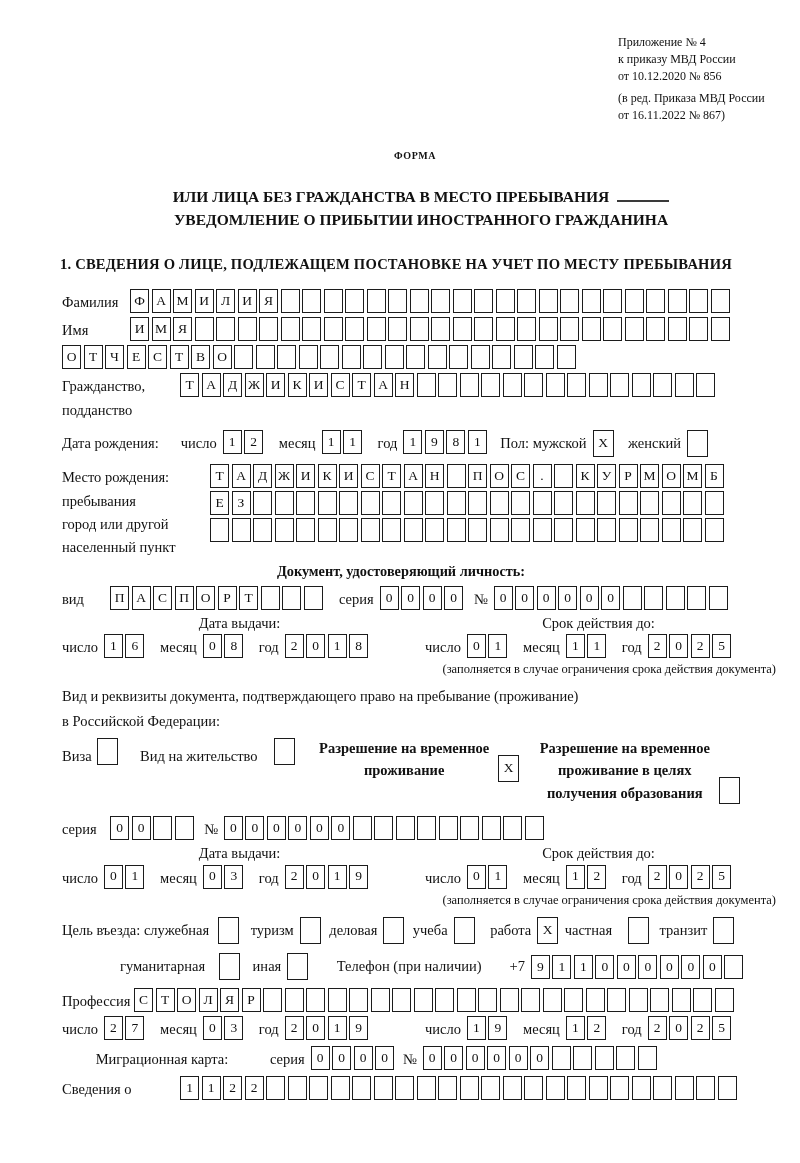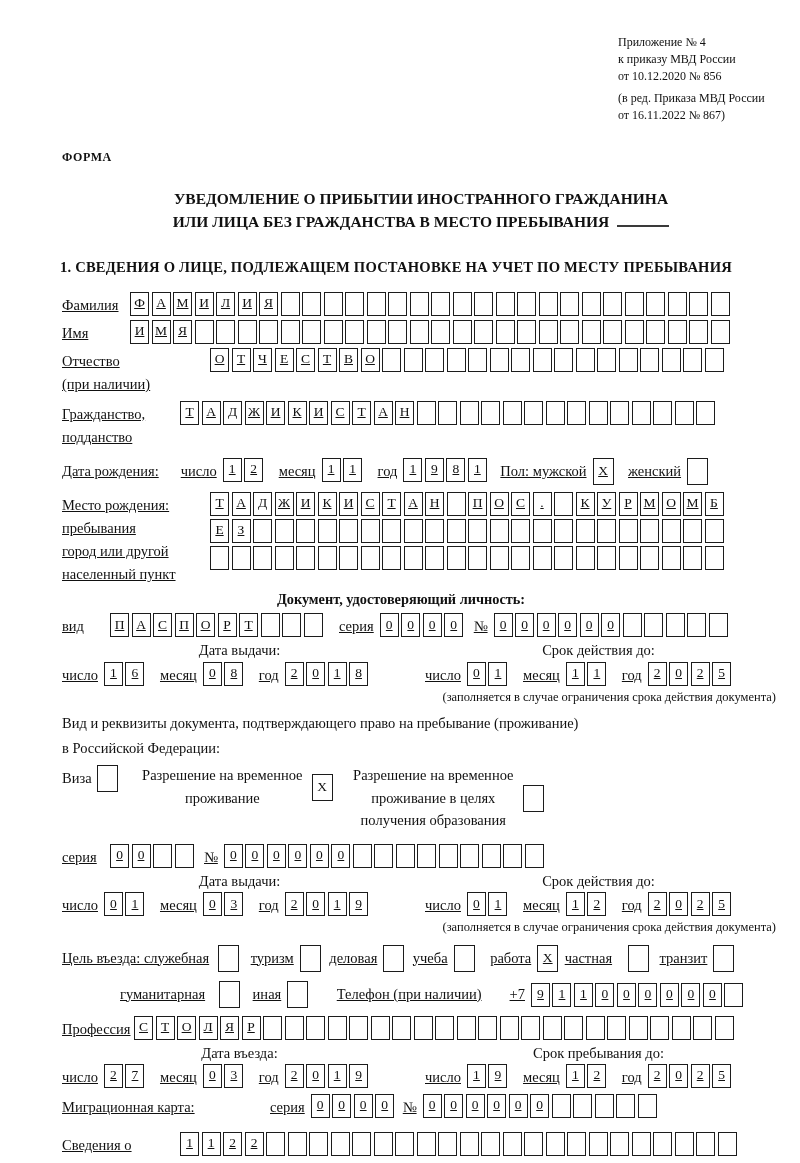--- a/index.html
+++ b/index.html
@@ -5,29 +5,29 @@
   html,body{margin:0;padding:0;}
   body{
     width:800px;height:1163px;overflow:hidden;background:#fff;color:#111;
     font-family:"Liberation Serif","DejaVu Serif",serif;
   }
   .page{padding:34px 20px 0 62px;font-size:14.5px;line-height:1.25;}
 
   
   .apx{margin-left:556px;font-size:12px;line-height:1.42;}
   .apx .rev{margin-top:5px;}
-  .forma{font-weight:bold;text-align:left;margin:26px 12px 0 0;font-size:12px;letter-spacing:.6px;}
+  .forma{font-weight:bold;text-align:center;margin:26px 12px 0 0;font-size:10px;letter-spacing:.6px;}
 
   
   .title{text-align:center;font-weight:bold;font-size:15.5px;line-height:1.5;margin-top:22px;}
   .blankline{display:inline-block;width:52px;border-bottom:2px solid #3a3a3a;height:13px;margin-left:8px;}
   .sec{font-weight:bold;font-size:14.6px;margin:24px 0 16px -2px;letter-spacing:.2px;white-space:nowrap;}
 
   
-  .frow{display:flex;align-items:flex-start;margin-bottom:4px;flex-wrap:nowrap;text-decoration:underline;}
+  .frow{display:flex;align-items:flex-start;margin-bottom:4px;flex-wrap:nowrap;}
   .lbl{flex:0 0 auto;padding-top:4px;}
   .w68{width:68px;}  .w48{width:48px;} .w72{width:72px;}
   .w118{width:118px;} .w148{width:148px;} .w200{width:200px;}
   .twoline{line-height:1.62;padding-top:2px;}
   .cells{display:flex;flex-wrap:nowrap;flex:0 0 auto;}
   .cell{
     display:inline-flex;align-items:center;justify-content:center;
     width:17px;height:22px;border:1.7px solid #1c1c1c;margin-right:2.5px;
     font-size:13.5px;flex:0 0 auto;background:#fff;
   }
@@ -40,22 +40,22 @@
   .colR{flex:1;display:flex;align-items:flex-start;padding-left:8px;}
   .colHead{display:flex;margin-bottom:2px;align-items:flex-end;}
   .colHead .hL{width:355px;text-align:center;}
   .colHead .hR{flex:1;text-align:center;}
   .note{font-size:12.5px;text-align:right;margin:2px 4px 9px 0;}
 
   .dochead{text-align:center;font-weight:bold;font-size:14.3px;margin:3px 40px 5px 0;}
   .introline{margin-bottom:7px;}
 
   .opts{display:flex;align-items:flex-start;margin:2px 0 10px 0;}
-  .opt{display:flex;align-items:center;flex:0 0 auto;}
-  .optlines{text-align:center;line-height:1.55;}
+  .opt{display:flex;align-items:flex-end;flex:0 0 auto;}
+  .optlines{text-align:center;line-height:1.55;font-weight:bold;}
   .opt .cells{margin-left:9px;margin-top:1px;}
 
   .mlabels{flex:0 0 auto;line-height:1.6;padding-top:2px;}
   .mrows .cells{margin-bottom:3px;}
   .reprows .cells{margin-bottom:9.5px;}
 </style>
 </head>
 <body>
 
 <div class="page">
@@ -63,22 +63,22 @@
   <div class="apx">
     <div>Приложение № 4</div>
     <div>к приказу МВД России</div>
     <div>от 10.12.2020 № 856</div>
     <div class="rev">(в ред. Приказа МВД России</div>
     <div>от 16.11.2022 № 867)</div>
   </div>
   <div class="forma">ФОРМА</div>
 
   <div class="title">
+    <div><span>ИЛИ ЛИЦА БЕЗ ГРАЖДАНСТВА В МЕСТО ПРЕБЫВАНИЯ</span><span class="blankline"></span></div>
     <div>УВЕДОМЛЕНИЕ О ПРИБЫТИИ ИНОСТРАННОГО ГРАЖДАНИНА</div>
-    <div><span>ИЛИ ЛИЦА БЕЗ ГРАЖДАНСТВА В МЕСТО ПРЕБЫВАНИЯ</span><span class="blankline"></span></div>
   </div>
 
   <div class="sec">1. СВЕДЕНИЯ О ЛИЦЕ, ПОДЛЕЖАЩЕМ ПОСТАНОВКЕ НА УЧЕТ ПО МЕСТУ ПРЕБЫВАНИЯ</div>
 
   <div class="frow">
     <div class="lbl w68">Фамилия</div>
     <div class="cells">
         <span class="cell">Ф</span>
         <span class="cell">А</span>
         <span class="cell">М</span>
@@ -138,24 +138,20 @@
         <span class="cell"></span>
         <span class="cell"></span>
         <span class="cell"></span>
         <span class="cell"></span>
         <span class="cell"></span>
         <span class="cell"></span>
       </div>
   </div>
 
   <div class="frow">
-    <div class="lbl w148 twoline">
-      <div>Отчество</div>
-      <div>(при наличии)</div>
-    </div>
     <div class="cells">
         <span class="cell">О</span>
         <span class="cell">Т</span>
         <span class="cell">Ч</span>
         <span class="cell">Е</span>
         <span class="cell">С</span>
         <span class="cell">Т</span>
         <span class="cell">В</span>
         <span class="cell">О</span>
         <span class="cell"></span>
@@ -416,20 +412,26 @@
   <div class="introline">Вид и реквизиты документа, подтверждающего право на пребывание (проживание)</div>
   <div class="introline">в Российской Федерации:</div>
 
   <div class="opts">
     <div class="opt">
       <span>Виза</span>
       <div class="cells big" style="margin-left:5px;">
           <span class="cell"></span>
         </div>
     </div>
+    <div class="opt" style="margin-left:20px;">
+      <span>Вид на жительство</span>
+      <div class="cells big" style="margin-left:16px;">
+          <span class="cell"></span>
+        </div>
+    </div>
     <div class="opt" style="margin-left:22px;">
       <div class="optlines">
         <div>Разрешение на временное</div>
         <div>проживание</div>
       </div>
       <div class="cells big">
           <span class="cell">X</span>
         </div>
     </div>
     <div class="opt" style="margin-left:18px;">
@@ -601,24 +603,20 @@
         <span class="cell"></span>
         <span class="cell"></span>
         <span class="cell"></span>
         <span class="cell"></span>
         <span class="cell"></span>
         <span class="cell"></span>
         <span class="cell"></span>
       </div>
   </div>
 
-  <div class="colHead" style="margin-top:4px;">
-    <div class="hL">Дата въезда:</div>
-    <div class="hR">Срок пребывания до:</div>
-  </div>
   <div class="frow">
     <div class="colL">
       <span class="u first">число</span>
       <div class="cells">
           <span class="cell">2</span>
           <span class="cell">7</span>
         </div>
       <span class="u">месяц</span>
       <div class="cells">
           <span class="cell">0</span>
@@ -646,21 +644,21 @@
       <span class="u">год</span>
       <div class="cells">
           <span class="cell">2</span>
           <span class="cell">0</span>
           <span class="cell">2</span>
           <span class="cell">5</span>
         </div>
     </div>
   </div>
 
-  <div class="frow" style="margin-top:6px;margin-bottom:14px;">
+  <div class="frow" style="margin-top:6px;margin-bottom:6px;text-align:center;">
     <div class="lbl w200">Миграционная карта:</div>
     <span class="u" style="margin-left:8px;">серия</span>
     <div class="cells">
         <span class="cell">0</span>
         <span class="cell">0</span>
         <span class="cell">0</span>
         <span class="cell">0</span>
       </div>
     <span class="u" style="margin-left:6px;">№</span>
     <div class="cells">

